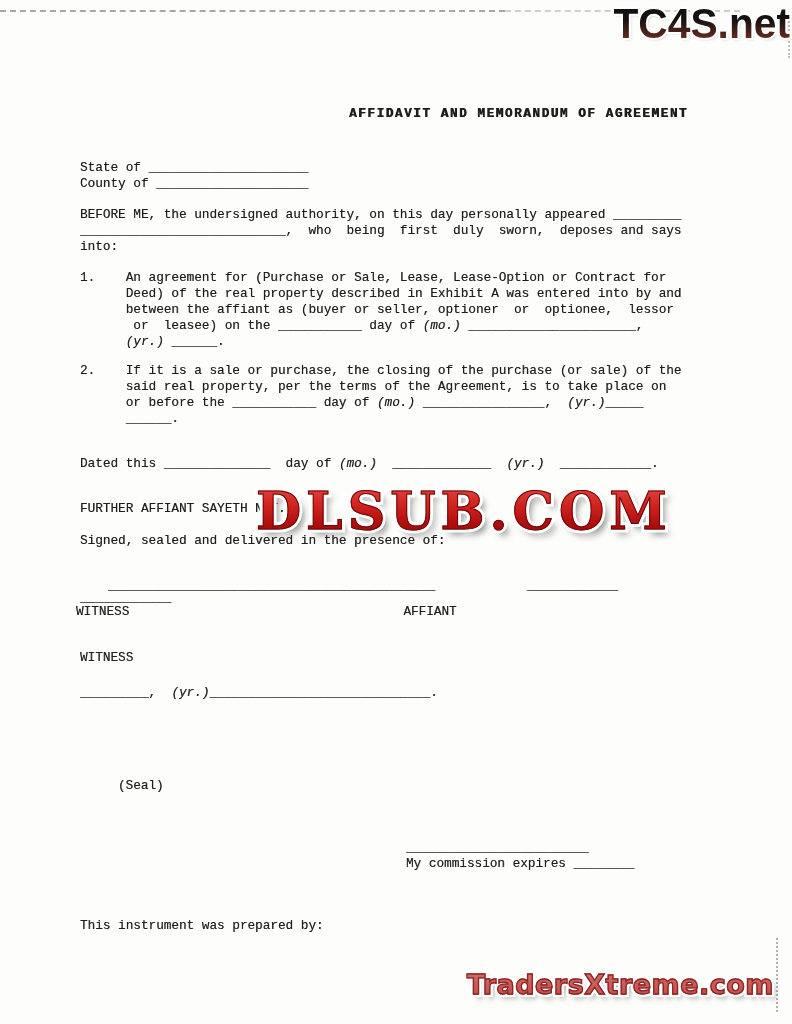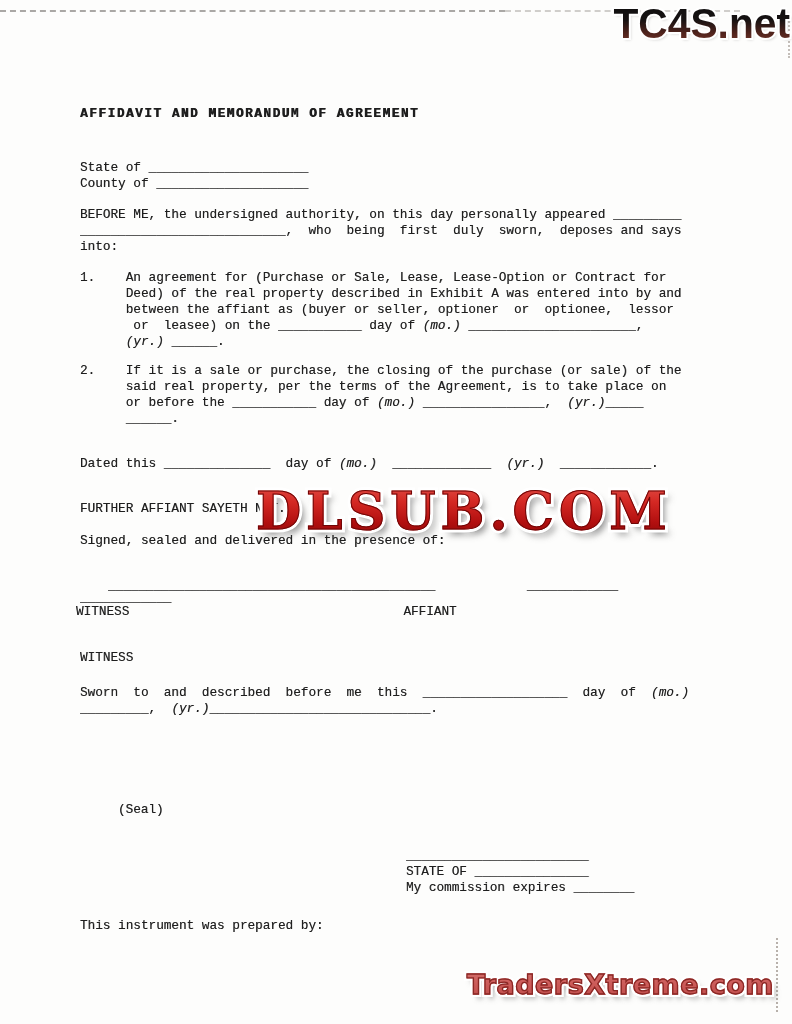--- a/index.html
+++ b/index.html
@@ -18,39 +18,39 @@
     font: 12.7px/16px "Liberation Mono", "DejaVu Sans Mono", monospace;
     color: #1e1e1e;
     white-space: pre;
     text-shadow: 0.3px 0 0 rgba(30,30,30,0.55);
     z-index: 2;
   }
   .it { font-style: italic; }
 
   #blk-title {
     left: 80px; top: 106px; width: 608px;
-    text-align: left; font-weight: 700;
+    text-align: right; font-weight: 700;
     letter-spacing: 1.55px;
     text-shadow: 0.6px 0 0 #1e1e1e;
   }
   #blk-state-county { left: 80px; top: 160px; }
   #blk-before      { left: 80px; top: 207px; }
   #blk-item1       { left: 80px; top: 270px; }
   #blk-item2       { left: 80px; top: 363px; }
   #blk-dated       { left: 80px; top: 456px; }
   #blk-further     { left: 80px; top: 501px; }
   #blk-signed      { left: 80px; top: 533px; }
   #blk-sig1        { left: 80px; top: 578px; margin-left: 28px; }
   #blk-sig2        { left: 80px; top: 590px; }
   #blk-siglabels   { left: 76px; top: 604px; }
   #blk-sig3        { left: 80px; top: 636px; }
   #blk-witness2    { left: 80px; top: 650px; }
   #blk-sworn       { left: 80px; top: 685px; }
-  #blk-seal        { left: 118px; top: 778px; margin-top: 24px; }
-  #blk-notary      { left: 406px; top: 840px; margin-top: 8px; }
+  #blk-seal        { left: 118px; top: 778px; }
+  #blk-notary      { left: 406px; top: 840px; }
   #blk-prepared    { left: 80px; top: 918px; }
 
   
   .scanline { position: absolute; height: 0; z-index: 1; }
   #scanline-1 { left: 0; top: 10px; width: 505px; border-top: 2px dashed #8f8c88; opacity: .75; }
   #scanline-2 { left: 505px; top: 10px; width: 235px; border-top: 2px dashed #b9b5b1; opacity: .65; }
   .edge-micro { position: absolute; width: 0; z-index: 3; }
   #edge-micro-top    { left: 788px; top: 14px;  height: 44px; border-left: 2px dotted #b6afa9; opacity: .8; }
   #edge-micro-bottom { left: 776px; top: 938px; height: 74px; border-left: 2px dotted #ada49e; opacity: .85; }
 
@@ -99,23 +99,23 @@
   <div class="tline" id="blk-before"><div><span>BEFORE ME, the undersigned authority, on this day personally appeared _________</span></div><div><span>___________________________,  who  being  first  duly  sworn,  deposes and says</span></div><div><span>into:</span></div></div>
   <div class="tline" id="blk-item1"><div><span>1.    An agreement for (Purchase or Sale, Lease, Lease-Option or Contract for</span></div><div><span>      Deed) of the real property described in Exhibit A was entered into by and</span></div><div><span>      between the affiant as (buyer or seller, optioner  or  optionee,  lessor</span></div><div><span>       or  leasee) on the ___________ day of </span><span class="it">(mo.)</span><span> ______________________,</span></div><div><span>      </span><span class="it">(yr.)</span><span> ______.</span></div></div>
   <div class="tline" id="blk-item2"><div><span>2.    If it is a sale or purchase, the closing of the purchase (or sale) of the</span></div><div><span>      said real property, per the terms of the Agreement, is to take place on</span></div><div><span>      or before the ___________ day of </span><span class="it">(mo.)</span><span> ________________,  </span><span class="it">(yr.)</span><span>_____</span></div><div><span>      ______.</span></div></div>
   <div class="tline" id="blk-dated"><div><span>Dated this ______________  day of </span><span class="it">(mo.)</span><span>  _____________  </span><span class="it">(yr.)</span><span>  ____________.</span></div></div>
   <div class="tline" id="blk-further"><div><span>FURTHER AFFIANT SAYETH NOT.</span></div></div>
   <div class="tline" id="blk-signed"><div><span>Signed, sealed and delivered in the presence of:</span></div></div>
   <div class="tline" id="blk-sig1"><div><span>___________________________________________            ____________</span></div></div>
   <div class="tline" id="blk-sig2"><div><span>____________</span></div></div>
   <div class="tline" id="blk-siglabels"><div><span>WITNESS                                    AFFIANT</span></div></div>
   <div class="tline" id="blk-witness2"><div><span>WITNESS</span></div></div>
-  <div class="tline" id="blk-sworn"><div><span>Sworn  to  and  described  before  me  this  ___________________  day  of  </span><span class="it">(mo.)</span></div><div><span>_________,  </span><span class="it">(yr.)</span><span>_____________________________.</span></div></div>
+  <div class="tline" id="blk-sworn"><div><span>_________,  </span><span class="it">(yr.)</span><span>_____________________________.</span></div></div>
   <div class="tline" id="blk-seal"><div><span>(Seal)</span></div></div>
-  <div class="tline" id="blk-notary"><div><span>________________________</span></div><div><span>STATE OF _______________</span></div><div><span>My commission expires ________</span></div></div>
+  <div class="tline" id="blk-notary"><div><span>________________________</span></div><div><span>My commission expires ________</span></div></div>
   <div class="tline" id="blk-prepared"><div><span>This instrument was prepared by:</span></div></div>
 
   <div class="wm" id="wm-tc4s">
     <span class="layer halo">TC4S.net</span>
     <span class="layer fill">TC4S.net</span>
   </div>
 
   <div class="wm" id="wm-dlsub">
     <span class="layer halo">DLSUB.COM</span>
     <span class="layer fill">DLSUB.COM</span>

